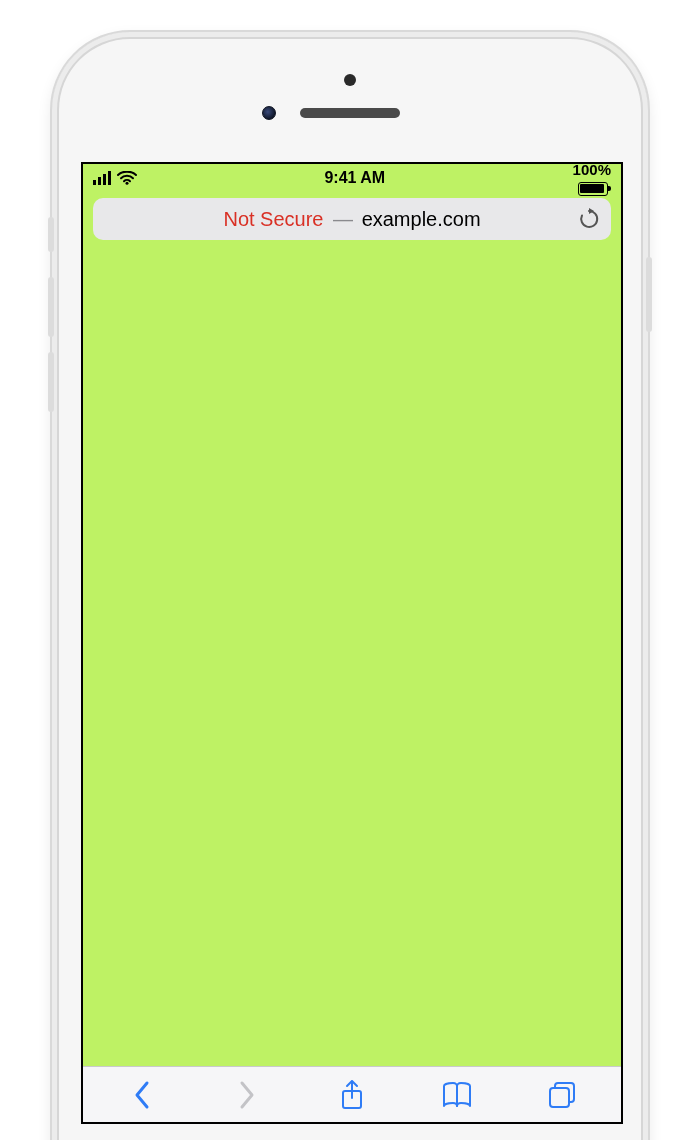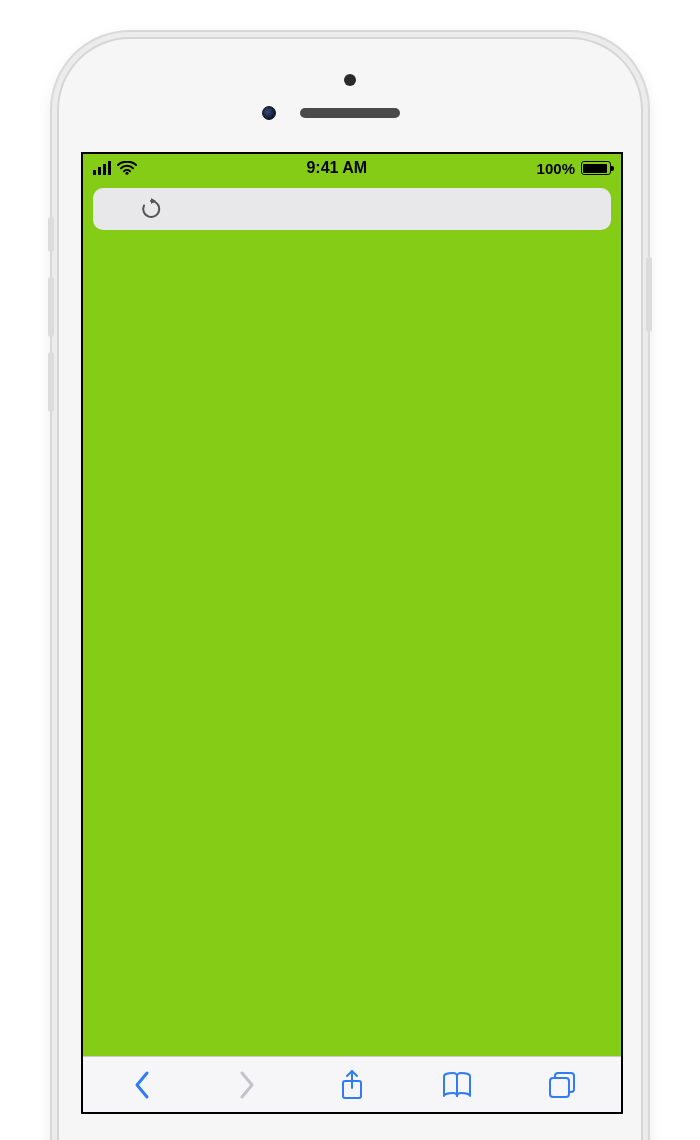--- a/index.html
+++ b/index.html
@@ -62,41 +62,41 @@
     transform: translateX(-50%);
     width: 100px; height: 10px;
     background: #4a4a4a;
     border-radius: 5px;
   }
 
   
   .screen {
     position: absolute;
     left: 29px;
-    top: 120px;
+    top: 130px;
     width: 542px;
     height: 962px;
-    background: #84cc16;
+    background: #bef264;
     border: 2px solid #000;
     overflow: hidden;
   }
 
   
   .status-bar {
     height: 28px;
     display: flex;
     align-items: center;
     justify-content: space-between;
     padding: 0 10px;
     font-size: 16px;
     font-weight: 600;
     color: #000;
   }
   .status-left { display:flex; align-items:center; gap:6px; }
-  .status-right { display:flex; align-items:center; gap:4px; font-size:15px; }
+  .status-right { display:flex; align-items:center; gap:4px; font-size:15px;flex-direction:column; }
   .signal { display:flex; align-items:flex-end; gap:2px; height:14px; }
   .signal span { width:3px; background:#000; display:block; }
   .signal span:nth-child(1){height:5px;}
   .signal span:nth-child(2){height:8px;}
   .signal span:nth-child(3){height:11px;}
   .signal span:nth-child(4){height:14px;}
   .wifi svg { display:block; }
   .battery {
     display:inline-flex; align-items:center;
     width:30px; height:14px; border:1.5px solid #000; border-radius:3px;
@@ -202,20 +202,25 @@
         <span>100%</span>
         <span class="battery">
             <span class="fill"></span>
           </span>
       </div>
     </div>
 
     <div class="addr-wrap">
       <div class="addr">
         <span style="width:24px"></span>
+        <span class="addr-text">
+          <span class="ns">Not Secure</span>
+          <span class="dash">—</span>
+          <span>example.com</span>
+        </span>
         <span class="reload">
           <svg width="20" height="22" viewBox="0 0 20 22">
             <path d="M10 3 A8 8 0 1 1 3 7.5" stroke="#555" stroke-width="2" fill="none" stroke-linecap="round"></path>
             <path d="M10 0 L10 6 L15 3 Z" fill="#555"></path>
           </svg>
         </span>
       </div>
     </div>
 
 

